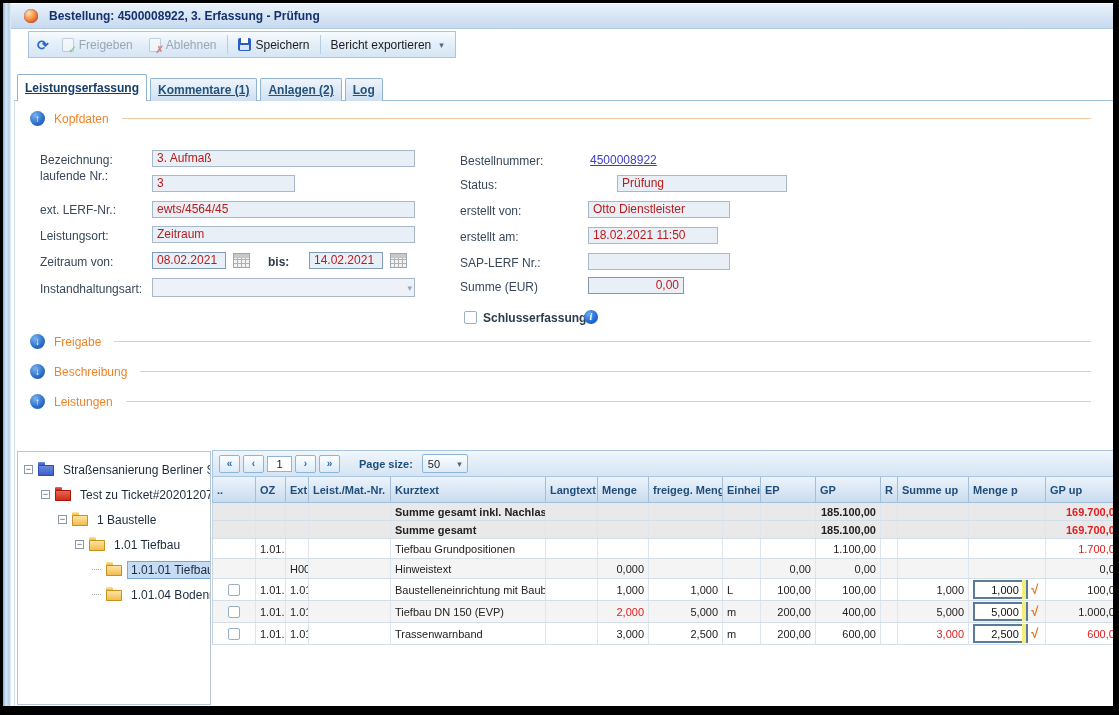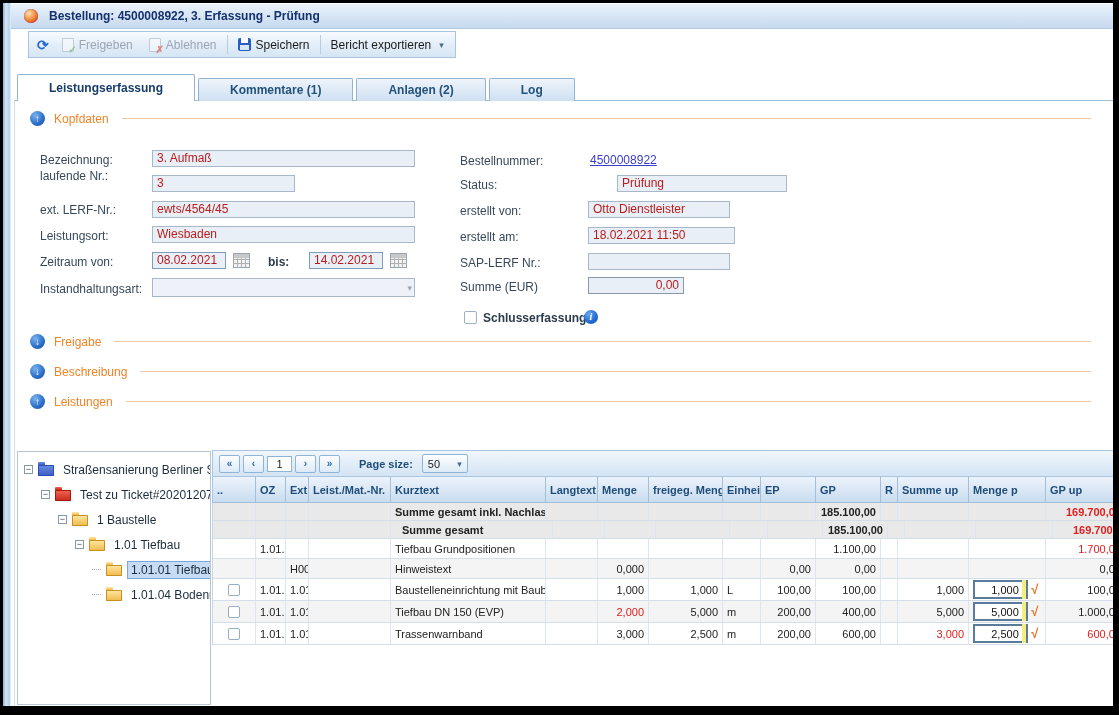--- a/index.html
+++ b/index.html
@@ -45,22 +45,22 @@
   .ic-link { color:#8a98a8; font-size:13px; font-weight:bold; }
   .ic-grid { position:relative; width:14px; height:13px; border:1px solid #7a9ac0;
     background-color:#eef4fa;
     background-image:repeating-linear-gradient(90deg,transparent 0 3px,#9ab4d0 3px 4px),
                      repeating-linear-gradient(0deg,transparent 0 3px,#9ab4d0 3px 4px); }
   .ic-grid .mark { position:absolute; right:-2px; bottom:-3px; font-size:9px; font-weight:bold; line-height:9px; }
   .mark.gold { color:#e8a818; } .mark.blue { color:#2a5cc8; } .mark.green { color:#3a9a4a; font-size:8px; }
 
   
   .tabs { position:absolute; left:14px; top:71px; height:27px; display:flex; align-items:flex-end; gap:3px; z-index:4; }
-  .tab { height:23px; line-height:23px; padding:0 31px; font-size:12px; font-weight:bold; color:#23527c;
-    background:linear-gradient(#eef4fb,#cfe0f1); border:1px solid #92b4d4; border-bottom:none; border-radius:2px 2px 0 0; cursor:default; }
+  .tab { height:23px; line-height:23px; padding:0 7px; font-size:12px; font-weight:bold; color:#23527c;
+    background:linear-gradient(#eef4fb,#cfe0f1); border:1px solid #92b4d4; border-bottom:none; border-radius:2px 2px 0 0; cursor:default;text-decoration:underline; }
   .tab.active { height:27px; line-height:26px; background:#fff; color:#173d6b; }
   .content-panel { position:absolute; left:11px; top:97px; right:0; bottom:0; background:#fff;
     border-top:1px solid #9ebfda; border-left:1px solid #d3e0ec; z-index:3; }
 
   
   .sec { position:absolute; left:27px; right:22px; display:flex; align-items:center; gap:9px; z-index:4; }
   .sec-icon { width:15px; height:15px; border-radius:50%; flex:0 0 15px;
     background:radial-gradient(circle at 35% 30%,#78b2ee,#2a6cc8 60%,#1a4c98);
     color:#fff; font-size:10px; line-height:15px; text-align:center; font-weight:bold; }
   .sec-title { font-size:12px; font-weight:normal; color:#f08428; white-space:nowrap; }
@@ -189,40 +189,40 @@
       <span class="sec-line"></span>
     </div>
 
     <span class="f-label" style="left:37px; top:150px;">Bezeichnung:</span>
     <span class="f-input" style="left:149px; top:147px; width:263px;">3. Aufmaß</span>
     <span class="f-label" style="left:37px; top:166px;">laufende Nr.:</span>
     <span class="f-input" style="left:149px; top:172px; width:143px;">3</span>
     <span class="f-label" style="left:37px; top:200px;">ext. LERF-Nr.:</span>
     <span class="f-input" style="left:149px; top:198px; width:263px;">ewts/4564/45</span>
     <span class="f-label" style="left:37px; top:226px;">Leistungsort:</span>
-    <span class="f-input" style="left:149px; top:223px; width:263px;">Wiesbaden</span>
+    <span class="f-input" style="left:149px; top:223px; width:263px;">Zeitraum</span>
     <span class="f-label" style="left:37px; top:252px;">Zeitraum von:</span>
     <span class="f-input date" style="left:149px; top:249px; width:74px;">08.02.2021</span>
     <span class="cal" style="left:230px; top:250px;"></span>
     <span class="f-label b" style="left:265px; top:252px;">bis:</span>
     <span class="f-input date" style="left:306px; top:249px; width:74px;">14.02.2021</span>
     <span class="cal" style="left:387px; top:250px;"></span>
     <span class="f-label" style="left:37px; top:279px;">Instandhaltungsart:</span>
     <span class="f-select" style="left:149px; top:275px; width:263px;">
       <span class="dd">▾</span>
     </span>
 
     <span class="f-label" style="left:457px; top:151px;">Bestellnummer:</span>
     <span class="link" style="left:587px; top:150px;">4500008922</span>
     <span class="f-label" style="left:457px; top:175px;">Status:</span>
     <span class="f-input" style="left:614px; top:172px; width:170px;">Prüfung</span>
     <span class="f-label" style="left:457px; top:201px;">erstellt von:</span>
     <span class="f-input" style="left:585px; top:198px; width:142px;">Otto Dienstleister</span>
     <span class="f-label" style="left:457px; top:227px;">erstellt am:</span>
-    <span class="f-input" style="left:585px; top:224px; width:147px;">18.02.2021 11:50</span>
+    <span class="f-input" style="left:585px; top:224px; width:130px;">18.02.2021 11:50</span>
     <span class="f-label" style="left:457px; top:253px;">SAP-LERF Nr.:</span>
     <span class="f-input" style="left:585px; top:250px; width:142px;"></span>
     <span class="f-label" style="left:457px; top:277px;">Summe (EUR)</span>
     <span class="f-input num" style="left:585px; top:274px; width:96px;">0,00</span>
 
     <span class="chk" style="left:461px; top:308px;"></span>
     <span class="f-label b" style="left:480px; top:308px;">Schlusserfassung</span>
     <span class="info-icon" style="left:581px; top:307px;">i</span>
 
     <div class="sec" style="top:331px;">
@@ -373,21 +373,21 @@
             <span class="g-c" style="width: 17px;"></span>
             <span class="g-c num" style="width: 71px;"></span>
             <span class="g-c num" style="width: 77px;"></span>
             <span class="g-c num red bold" style="width: 80px;">169.700,00</span>
           </div>
           <div class="g-row sum">
             <span class="g-c" style="width: 43px;"></span>
             <span class="g-c" style="width: 30px;"></span>
             <span class="g-c" style="width: 23px;"></span>
             <span class="g-c" style="width: 82px;"></span>
-            <span class="g-c bold" style="width: 155px; margin-left: 7px;">Summe gesamt</span>
+            <span class="g-c bold" style="width: 155px;">Summe gesamt</span>
             <span class="g-c" style="width: 52px;"></span>
             <span class="g-c num" style="width: 51px;"></span>
             <span class="g-c num" style="width: 74px;"></span>
             <span class="g-c" style="width: 38px;"></span>
             <span class="g-c num" style="width: 55px;"></span>
             <span class="g-c num bold" style="width: 65px;">185.100,00</span>
             <span class="g-c" style="width: 17px;"></span>
             <span class="g-c num" style="width: 71px;"></span>
             <span class="g-c num" style="width: 77px;"></span>
             <span class="g-c num red bold" style="width: 80px;">169.700,00</span>

